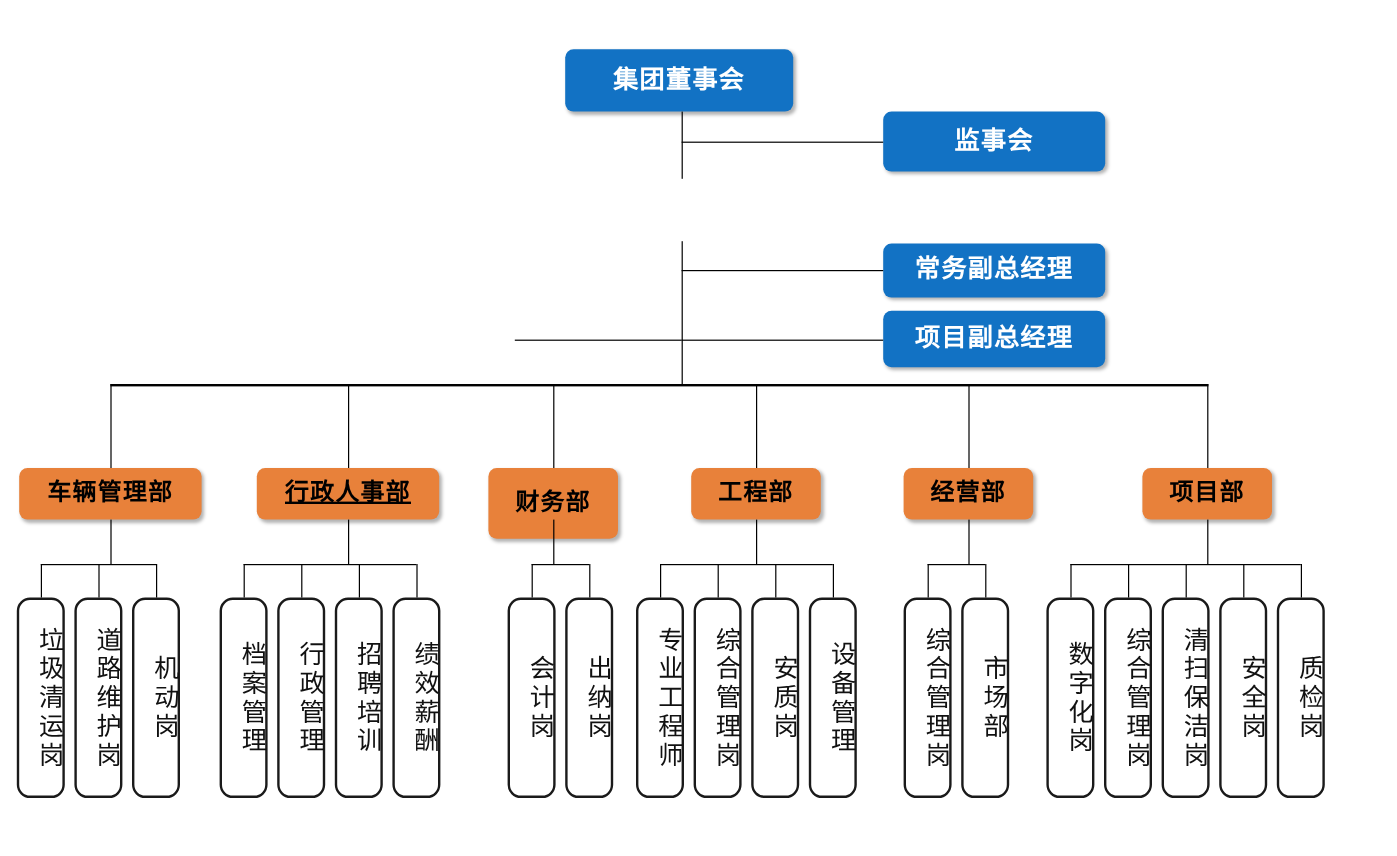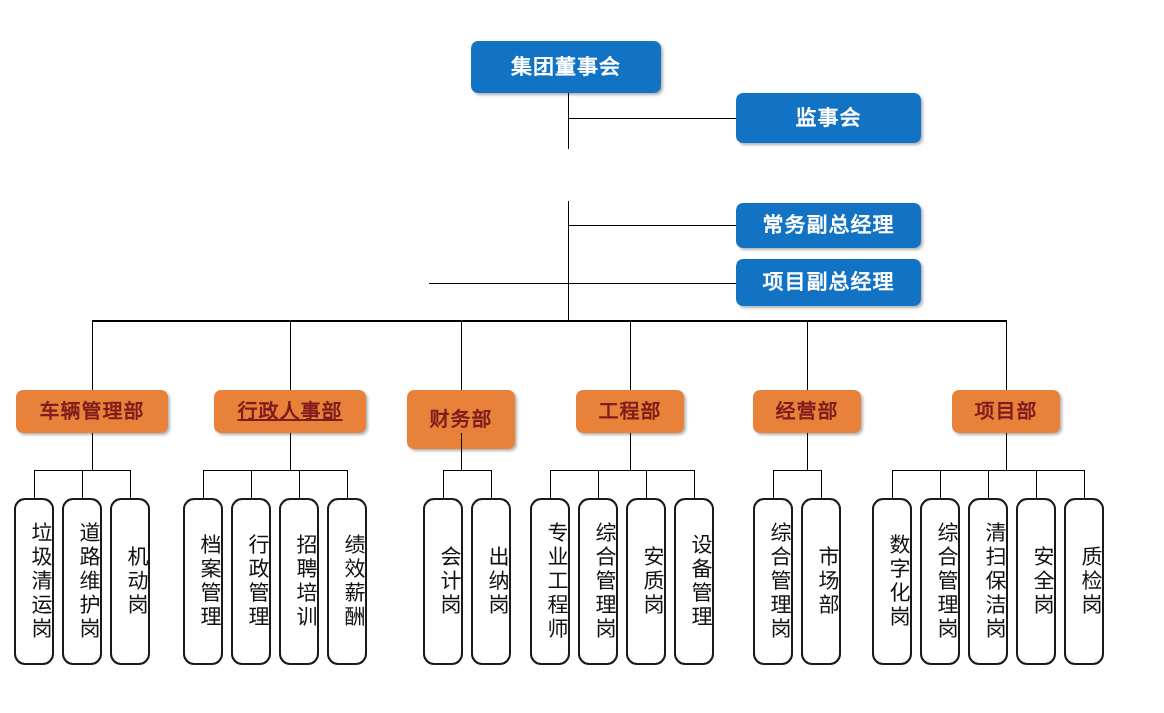--- a/index.html
+++ b/index.html
@@ -45,21 +45,21 @@
     background: #1272C4;
     color: #ffffff;
     font-size: 21px;
     font-weight: 700;
     box-shadow: 2px 2px 3px rgba(0,0,0,0.30);
     letter-spacing: 1px;
   }
 
   .node.orange {
     background: #E8813A;
-    color: #7f1d1d;
+    color: #000000;
     font-size: 20px;
     font-weight: 700;
     box-shadow: 2px 2px 3px rgba(0,0,0,0.30);
     letter-spacing: 1px;
   }
 
   
   .node.leaf {
     background: #ffffff;
     color: #111111;

